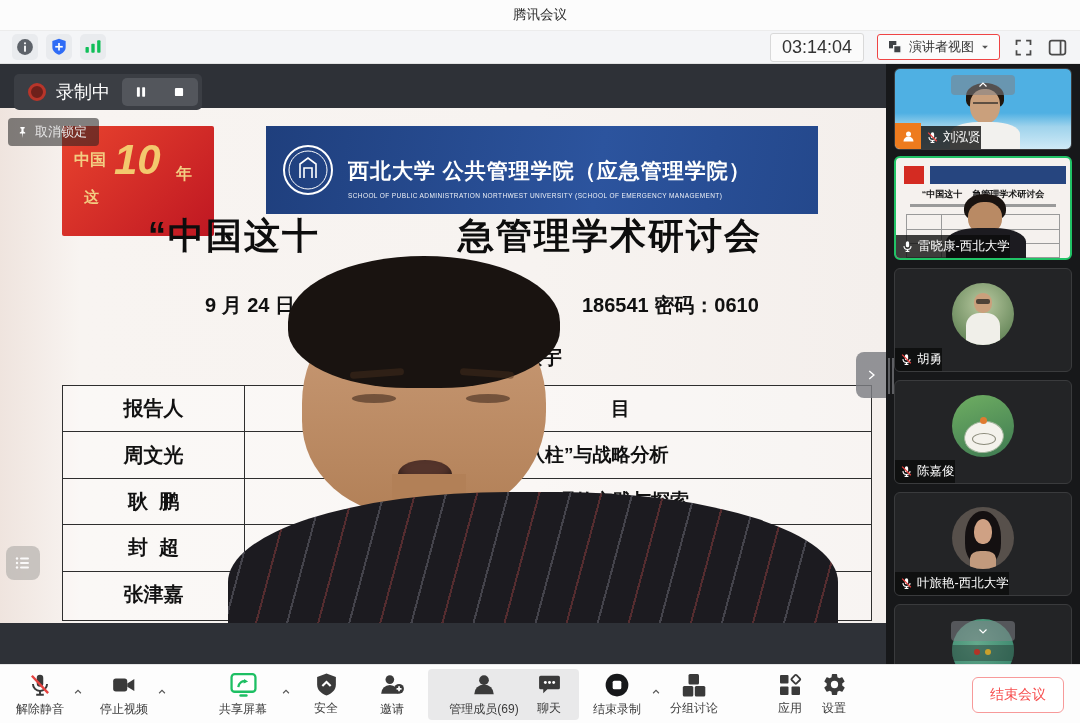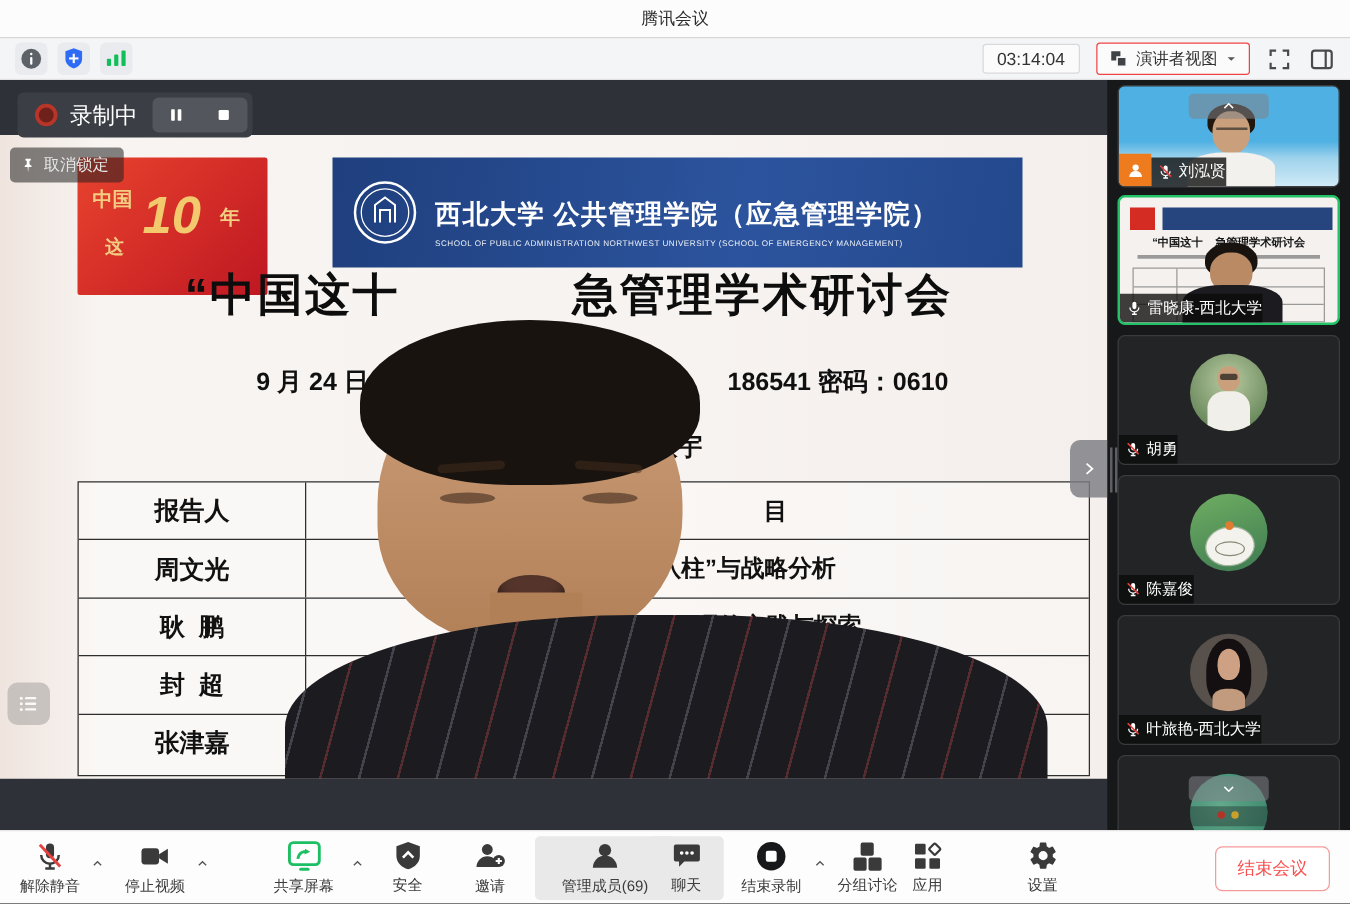--- a/index.html
+++ b/index.html
@@ -9,21 +9,21 @@
   .titlebar{position:absolute;top:0;left:0;width:1080px;height:30px;background:#fcfcfc;
             display:flex;align-items:center;justify-content:center;font-size:13.5px;color:#2d2d2d;}
   
   .topbar{position:absolute;top:30px;left:0;width:1080px;height:34px;background:#f4f5f7;
           border-top:1px solid #ececec;border-bottom:1px solid #e2e2e2;box-sizing:border-box;
           display:flex;align-items:center;padding:0 12px;}
   .tb-iconbox{width:26px;height:26px;background:#e9ebee;border-radius:5px;display:flex;
               align-items:center;justify-content:center;margin-right:8px;cursor:pointer;}
   .tb-right{margin-left:auto;display:flex;align-items:center;gap:13px;}
   .timerbox{border:1px solid #d9d9d9;background:#fbfbfb;border-radius:3px;padding:3px 11px;
-            font-size:14px;color:#333;}
+            font-size:18px;color:#333;}
   .viewbtn{border:1px solid #ef4444;background:#fbfbfb;border-radius:3px;padding:3px 9px;
            display:flex;align-items:center;gap:6px;font-size:13px;color:#333;cursor:pointer;}
   .iconbtn{display:flex;align-items:center;justify-content:center;cursor:pointer;}
   
   .main-video{position:absolute;top:64px;left:0;width:886px;height:600px;background:#2e3137;overflow:hidden;}
   .video-frame{position:absolute;top:44px;left:0;width:886px;height:515px;overflow:hidden;
                background:linear-gradient(90deg,#efe4de,#f8f4f1 9%,#f7f3f0 60%,#f4efec);}
   
   .red-banner{position:absolute;left:62px;top:18px;width:152px;height:110px;border-radius:2px;
               background:linear-gradient(135deg,#e8432e,#bf1722);}
@@ -162,21 +162,21 @@
       </div>
     </div>
   </div>
 
   <div class="main-video">
     <div class="video-frame">
 
       <div class="red-banner">
         <span class="rb-t" style="left:12px;top:24px;font-size:16px;">中国</span>
         <span class="rb-t" style="left:22px;top:62px;font-size:15px;">这</span>
-        <span class="rb-t" style="left:52px;top:22px;font-size:42px;font-style:italic;color:#f3c96e;text-align:right;">10</span>
+        <span class="rb-t" style="left:52px;top:10px;font-size:42px;font-style:italic;color:#f3c96e;text-align:right;">10</span>
         <span class="rb-t" style="left:114px;top:38px;font-size:16px;">年</span>
       </div>
 
       <div class="blue-banner">
         <svg width="56" height="56" viewBox="0 0 56 56" fill="none" stroke="#fff">
             <circle cx="28" cy="28" r="24" stroke-width="2"></circle>
             <circle cx="28" cy="28" r="19" stroke-width="1"></circle>
             <path d="M20 36V22l8-6 8 6v14M24 36V26h8v10" stroke-width="1.6"></path>
           </svg>
         <div class="bb-txt">
@@ -502,21 +502,21 @@
 
     <div class="bitem" style="left:662px;width:64px;">
       <svg width="24" height="24" viewBox="0 0 24 24" fill="#3a3a3a">
           <rect x="6.5" y="1" width="10.5" height="10.5" rx="1.5"></rect>
           <rect x="0.8" y="13" width="10.5" height="10.5" rx="1.5"></rect>
           <rect x="12.8" y="13" width="10.5" height="10.5" rx="1.5"></rect>
         </svg>
       <span>分组讨论</span>
     </div>
 
-    <div class="bitem" style="left:716px;width:52px;">
+    <div class="bitem" style="left:764px;width:52px;">
       <svg width="24" height="24" viewBox="0 0 24 24" fill="#3a3a3a">
           <rect x="2" y="2" width="8.5" height="8.5" rx="1"></rect>
           <rect x="2" y="13.5" width="8.5" height="8.5" rx="1"></rect>
           <rect x="13.5" y="13.5" width="8.5" height="8.5" rx="1"></rect>
           <rect x="14.4" y="2.9" width="6.8" height="6.8" rx="1" transform="rotate(45 17.8 6.3)" fill="none" stroke="#3a3a3a" stroke-width="1.8"></rect>
         </svg>
       <span>应用</span>
     </div>
 
     <div class="bitem" style="left:808px;width:52px;">

